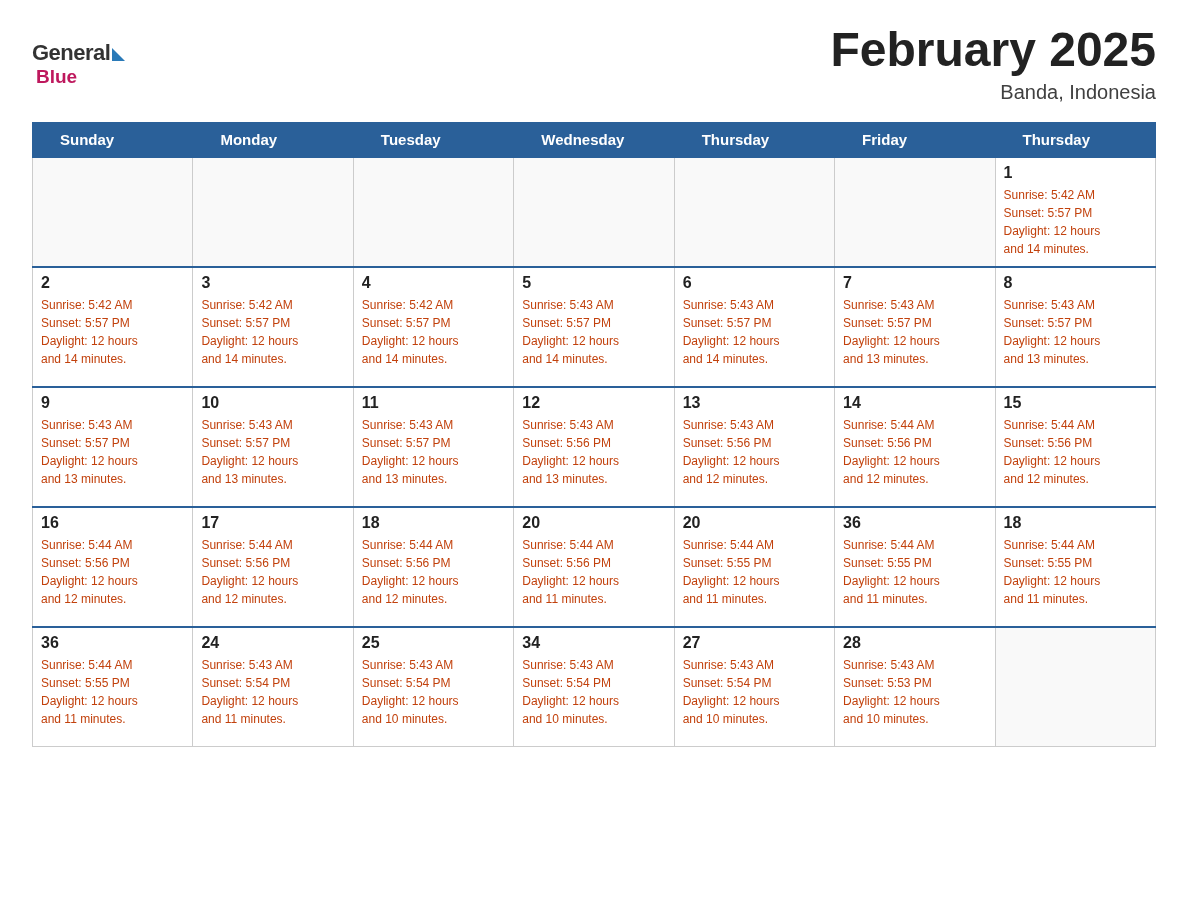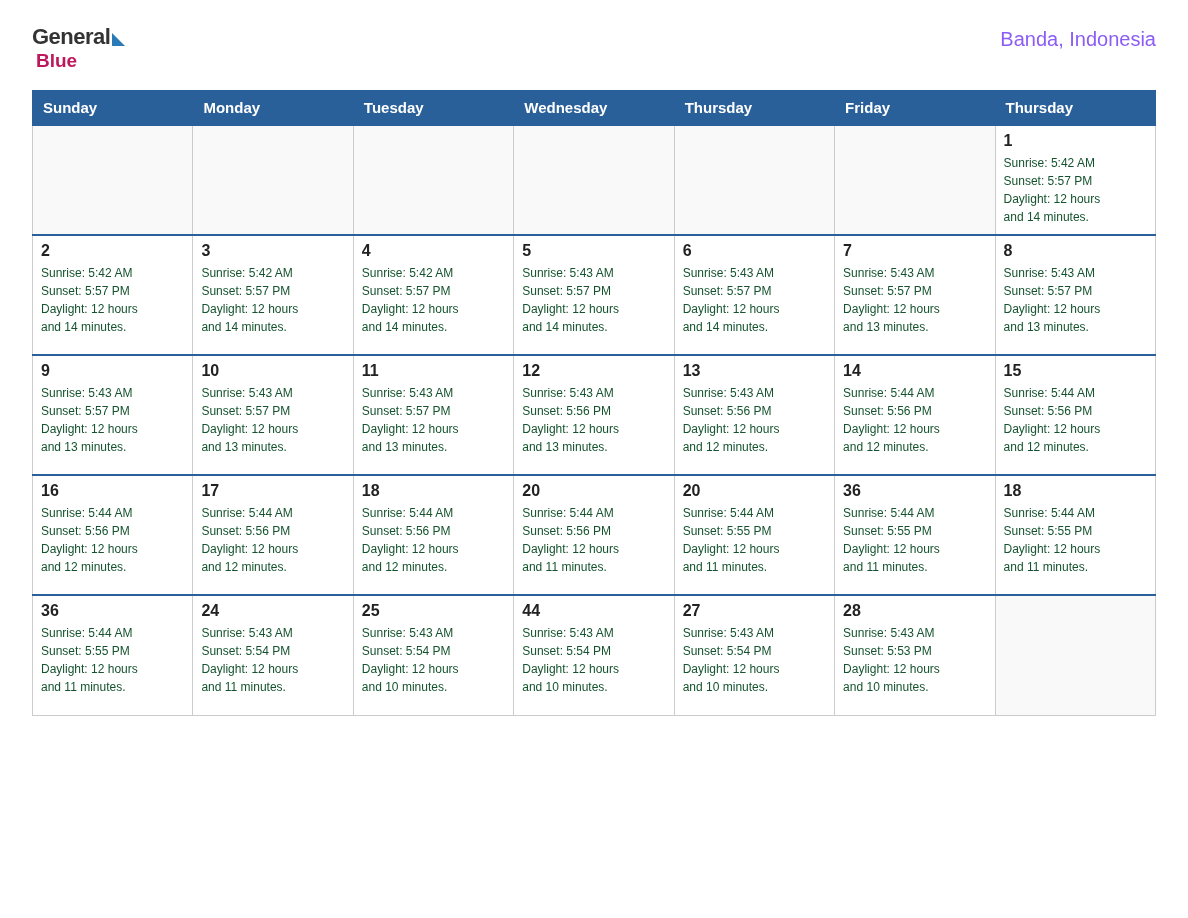--- a/index.html
+++ b/index.html
@@ -6,21 +6,21 @@
     body {
       font-family: Arial, sans-serif;
       background: #fff;
       padding: 24px 32px;
       width: 1188px;
       min-height: 918px;
     }
     .header {
       display: flex;
       justify-content: space-between;
-      align-items: flex-start;
+      align-items: center;
       margin-bottom: 18px;
     }
     .logo {
       display: flex;
       flex-direction: column;
       align-items: flex-start;
     }
     .logo-top {
       display: flex;
       align-items: center;
@@ -50,34 +50,34 @@
       text-align: right;
     }
     .month-title {
       font-size: 48px;
       font-weight: bold;
       color: #222;
       line-height: 1.1;
     }
     .location {
       font-size: 20px;
-      color: #8b5cf6;
+      color: #404040;
       margin-top: 4px;
     }
     .calendar {
       width: 100%;
       border-collapse: collapse;
       table-layout: fixed;
     }
     .calendar thead th {
       background-color: #2a6099;
       color: #fff;
       font-size: 15px;
       font-weight: bold;
-      padding: 8px 10px;
+      padding: 8px 27px;
       text-align: left;
       border: 1px solid #2a6099;
     }
     .calendar tbody td {
       vertical-align: top;
       border: 1px solid #ccc;
       border-top: 2px solid #2a6099;
       padding: 6px 8px;
       height: 120px;
       width: 14.28%;
@@ -87,41 +87,42 @@
     }
     .day-number {
       font-size: 16px;
       font-weight: bold;
       color: #222;
       margin-bottom: 4px;
       display: block;
     }
     .day-info {
       font-size: 12px;
-      color: #14532d;
+      color: #c2410c;
       line-height: 1.5;
     }
     .empty-cell {
       background: #f9f9f9;
     }
   </style>
 </head>
 <body>
 
 <div class="header">
   <div class="logo">
     <div class="logo-top">
       <span class="logo-general">General</span>
       <div class="logo-arrow"></div>
     </div>
     <div style="display:flex;align-items:center;margin-left:2px;">
       <span class="logo-bottom">Blue</span>
     </div>
   </div>
   <div class="title-area">
+    <div class="month-title">February 2025</div>
     <div class="location">Banda, Indonesia</div>
   </div>
 </div>
 
 <table class="calendar">
   <thead>
     <tr>
     <th>Sunday</th>
         <th>Monday</th>
         <th>Tuesday</th>
@@ -241,21 +242,21 @@
         </td>
         <td>
           <span class="day-number">24</span>
           <div class="day-info">Sunrise: 5:43 AM<br>Sunset: 5:54 PM<br>Daylight: 12 hours<br>and 11 minutes.</div>
         </td>
         <td>
           <span class="day-number">25</span>
           <div class="day-info">Sunrise: 5:43 AM<br>Sunset: 5:54 PM<br>Daylight: 12 hours<br>and 10 minutes.</div>
         </td>
         <td>
-          <span class="day-number">44</span>
+          <span class="day-number">34</span>
           <div class="day-info">Sunrise: 5:43 AM<br>Sunset: 5:54 PM<br>Daylight: 12 hours<br>and 10 minutes.</div>
         </td>
         <td>
           <span class="day-number">27</span>
           <div class="day-info">Sunrise: 5:43 AM<br>Sunset: 5:54 PM<br>Daylight: 12 hours<br>and 10 minutes.</div>
         </td>
         <td>
           <span class="day-number">28</span>
           <div class="day-info">Sunrise: 5:43 AM<br>Sunset: 5:53 PM<br>Daylight: 12 hours<br>and 10 minutes.</div>
         </td>

